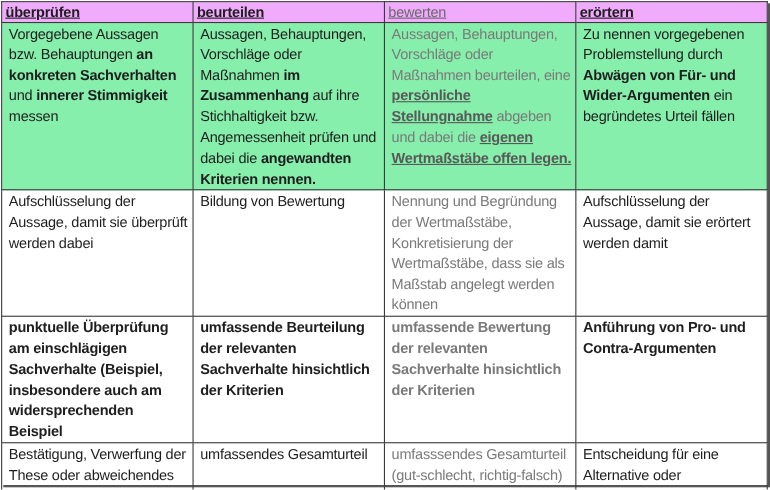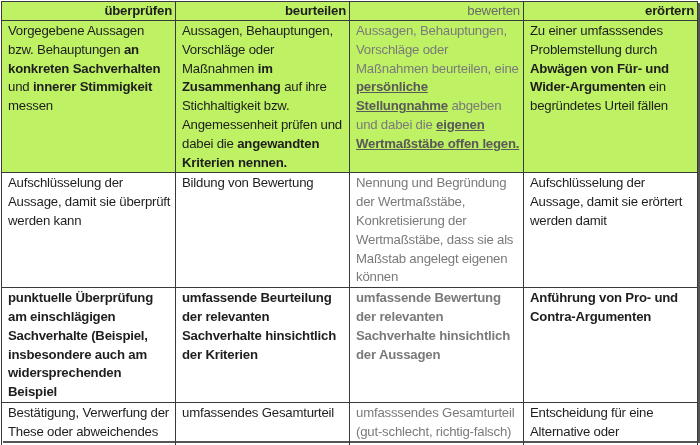--- a/index.html
+++ b/index.html
@@ -4,23 +4,23 @@
 <style>
   html, body { margin: 0; padding: 0; background: #ffffff; }
   body { width: 700px; height: 445px; position: relative; overflow: hidden;
          font-family: "Liberation Sans", sans-serif; }
   .wrap { position: absolute; left: 1px; top: 1px; width: 697px; height: 440px;
           box-shadow: 2px 2px 0 #555; }
   table { border-collapse: collapse; width: 697px; height: 440px; table-layout: fixed; }
   td, th { border: 1.5px solid #3a3a3a; vertical-align: top; padding: 1px 3px 0 6px;
            font-size: 13.2px; line-height: 18.8px; color: #1e1e1e; font-weight: normal;
            text-align: left; letter-spacing: -0.2px; }
-  th { text-align: right; font-weight: bold; background: #bef264; padding: 0 3px;
-       height: 18px; line-height: 18px; }
-  tr.r1 td { background: #bef264; height: 150px; }
+  th { text-align: left; font-weight: bold; background: #f0abfc; padding: 0 3px;
+       height: 18px; line-height: 18px; text-decoration: underline; }
+  tr.r1 td { background: #86efac; height: 150px; }
   tr.r2 td { height: 107px; }
   tr.r3 td { height: 89px; font-weight: bold; }
   tr.r4 td { height: 70px; }
   .gray { color: #7a7a7a; }
   .gray b { color: #595959; text-decoration: underline; }
   th.gray { color: #6a6a6a; font-weight: normal; }
   b { font-weight: bold; }
 </style>
 </head>
 <body>
@@ -33,32 +33,32 @@
         <th>beurteilen</th>
         <th class="gray">bewerten</th>
         <th>erörtern</th>
       </tr>
     </thead>
     <tbody>
       <tr class="r1">
         <td><span>Vorgegebene Aussagen bzw. Behauptungen </span><b>an konkreten Sachverhalten</b><span> und </span><b>innerer Stimmigkeit</b><span> messen</span></td>
         <td><span>Aussagen, Behauptungen, Vorschläge oder Maßnahmen </span><b>im Zusammenhang</b><span> auf ihre Stichhaltigkeit bzw. Angemessenheit prüfen und dabei die </span><b>angewandten Kriterien nennen.</b></td>
         <td class="gray"><span>Aussagen, Behauptungen, Vorschläge oder Maßnahmen beurteilen, eine </span><b>persönliche Stellungnahme</b><span> abgeben und dabei die </span><b>eigenen Wertmaßstäbe offen legen.</b></td>
-        <td><span>Zu einer umfasssendes Problemstellung durch </span><b>Abwägen von Für- und Wider-Argumenten</b><span> ein begründetes Urteil fällen</span></td>
+        <td><span>Zu nennen vorgegebenen Problemstellung durch </span><b>Abwägen von Für- und Wider-Argumenten</b><span> ein begründetes Urteil fällen</span></td>
       </tr>
       <tr class="r2">
-        <td>Aufschlüsselung der Aussage, damit sie überprüft werden kann</td>
+        <td>Aufschlüsselung der Aussage, damit sie überprüft werden dabei</td>
         <td>Bildung von Bewertung</td>
-        <td class="gray">Nennung und Begründung der Wertmaßstäbe, Konkretisierung der Wertmaßstäbe, dass sie als Maßstab angelegt eigenen können</td>
+        <td class="gray">Nennung und Begründung der Wertmaßstäbe, Konkretisierung der Wertmaßstäbe, dass sie als Maßstab angelegt werden können</td>
         <td>Aufschlüsselung der Aussage, damit sie erörtert werden damit</td>
       </tr>
       <tr class="r3">
         <td>punktuelle Überprüfung am einschlägigen Sachverhalte (Beispiel, insbesondere auch am widersprechenden Beispiel</td>
         <td>umfassende Beurteilung der relevanten Sachverhalte hinsichtlich der Kriterien</td>
-        <td class="gray">umfassende Bewertung der relevanten Sachverhalte hinsichtlich der Aussagen</td>
+        <td class="gray">umfassende Bewertung der relevanten Sachverhalte hinsichtlich der Kriterien</td>
         <td>Anführung von Pro- und Contra-Argumenten</td>
       </tr>
       <tr class="r4">
         <td>Bestätigung, Verwerfung der These oder abweichendes Urteil</td>
         <td>umfassendes Gesamturteil</td>
         <td class="gray">umfasssendes Gesamturteil (gut-schlecht, richtig-falsch)</td>
         <td> Entscheidung für eine Alternative oder abweichendes Gesamturteil</td>
       </tr>
     </tbody>
   </table>

